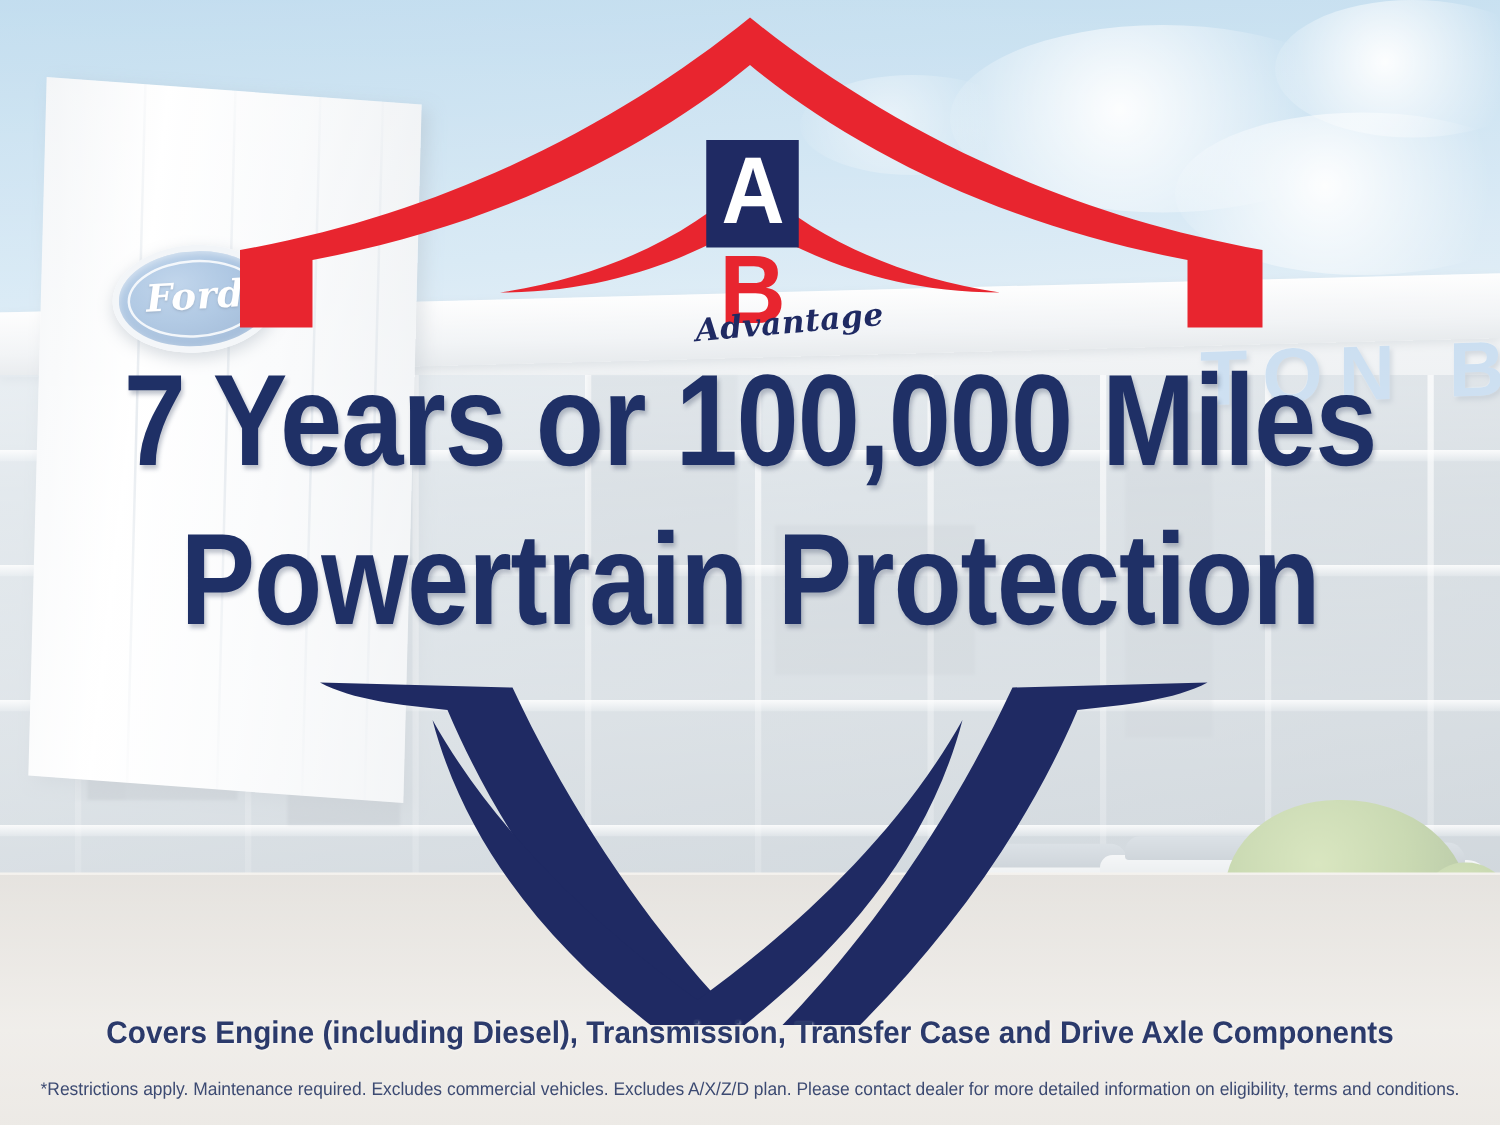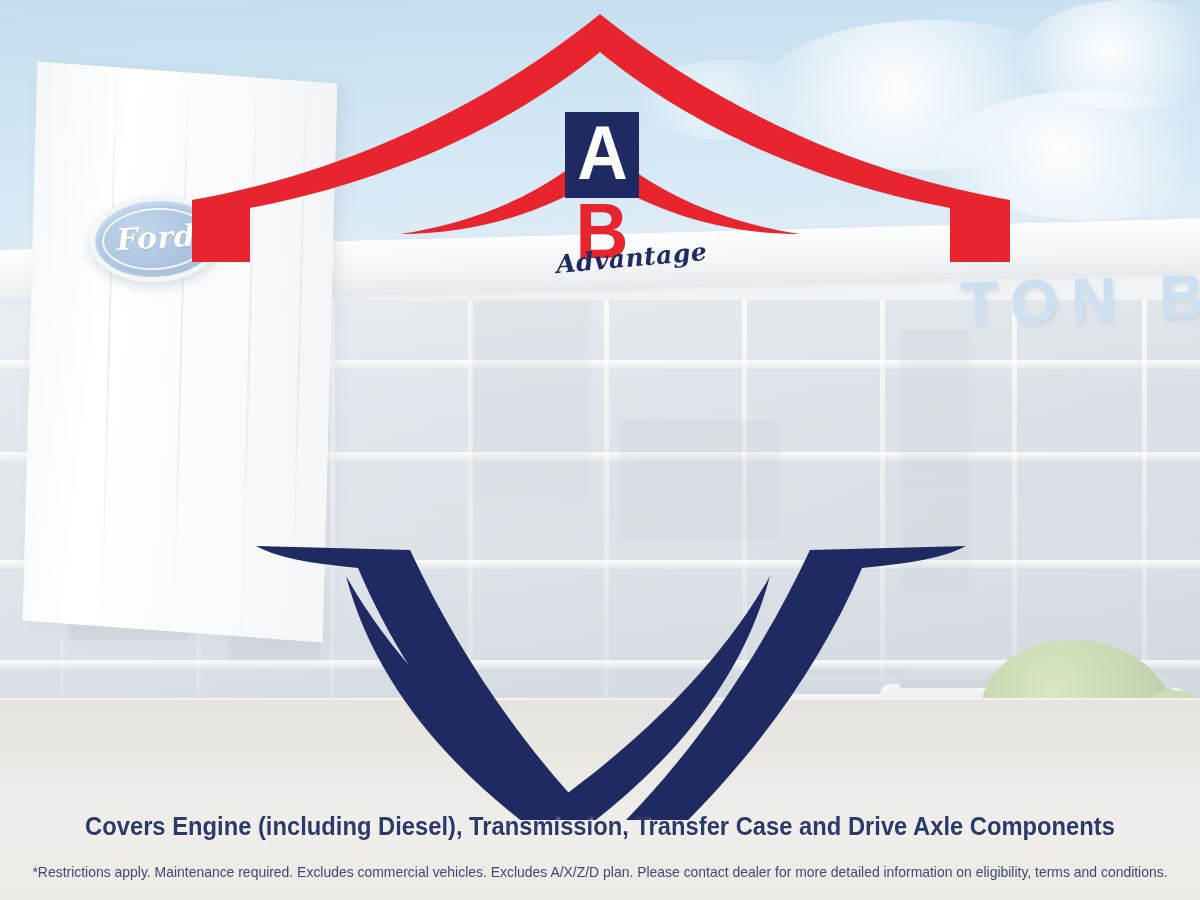--- a/index.html
+++ b/index.html
@@ -302,20 +302,24 @@
   </svg>
 
   <div class="ab-logo">
     <div class="ab-a-box">
       <span class="ab-a">A</span>
     </div>
     <div class="ab-b">B</div>
     <div class="ab-adv">Advantage</div>
   </div>
 
+  <div class="headline">
+    <span class="l1">7 Years or 100,000 Miles</span>
+    <span class="l2">Powertrain Protection</span>
+  </div>
 
   <svg class="navy-chevron" viewBox="0 0 740 300" preserveAspectRatio="none">
 
     <path d="M 16 26
              L 170 30
              C 226 150, 300 248, 370 316
              C 440 248, 514 150, 570 30
              L 726 26
              C 700 40, 660 44, 622 48
              C 566 180, 470 288, 370 372

